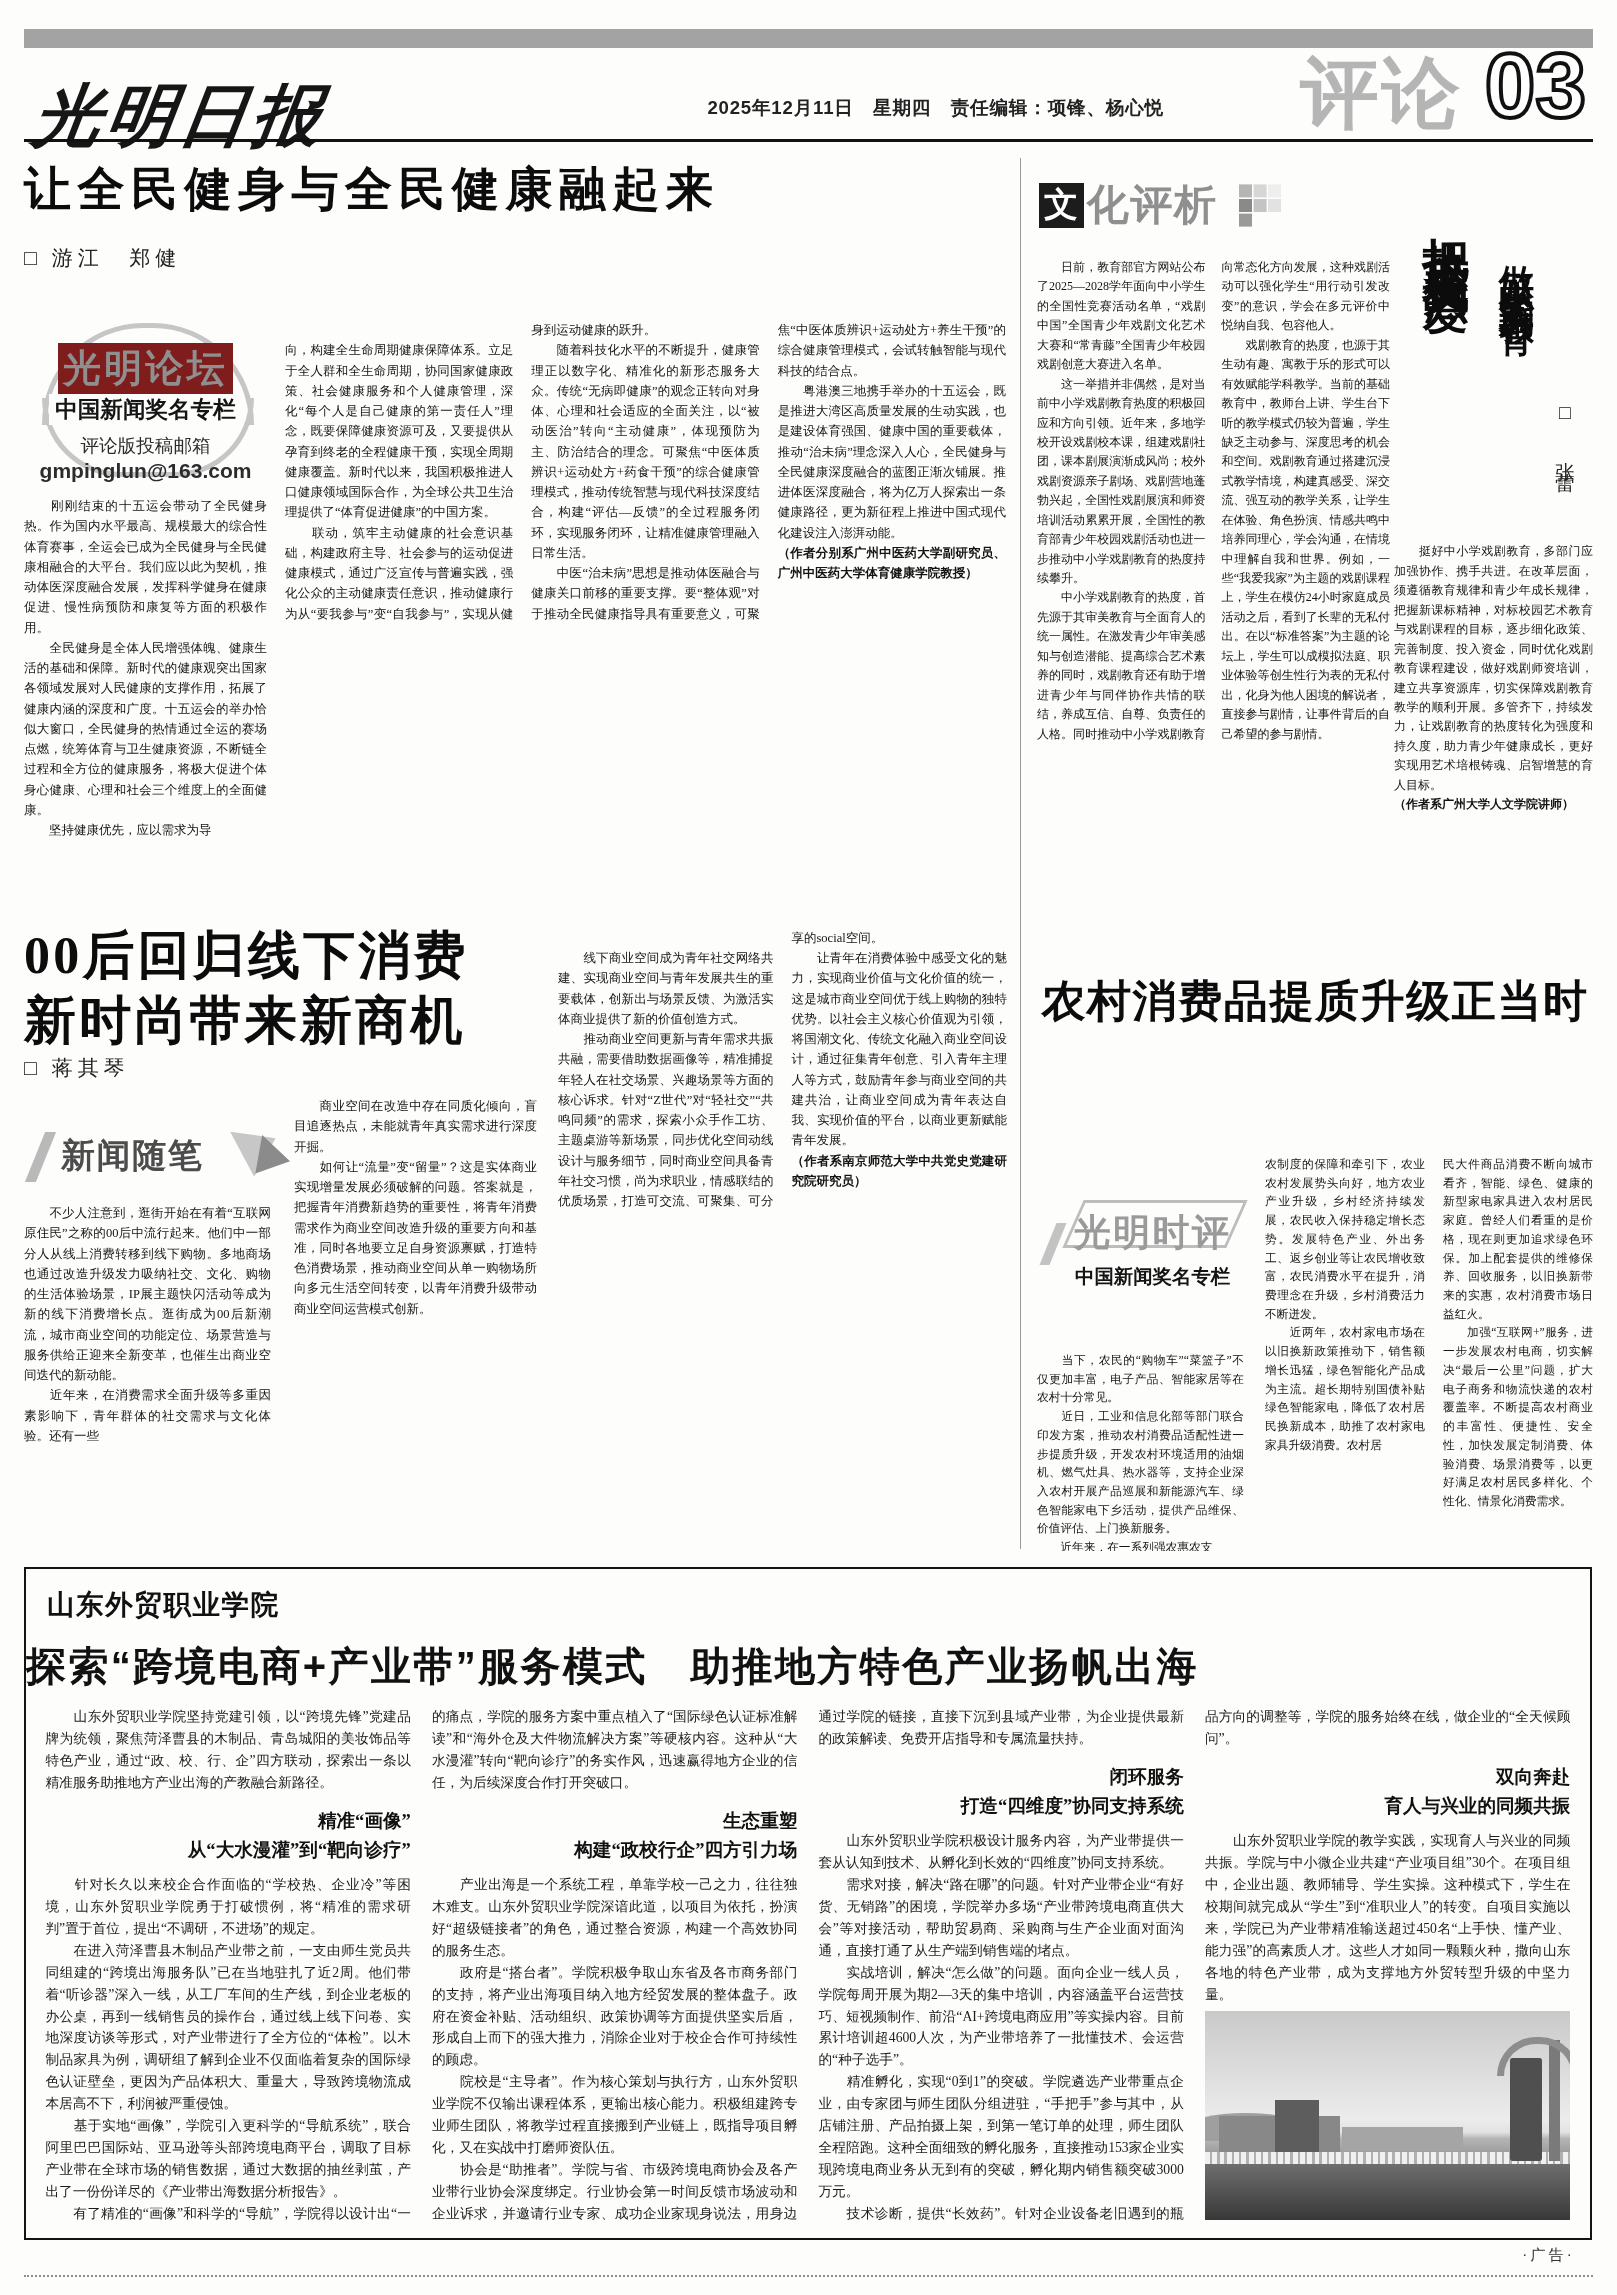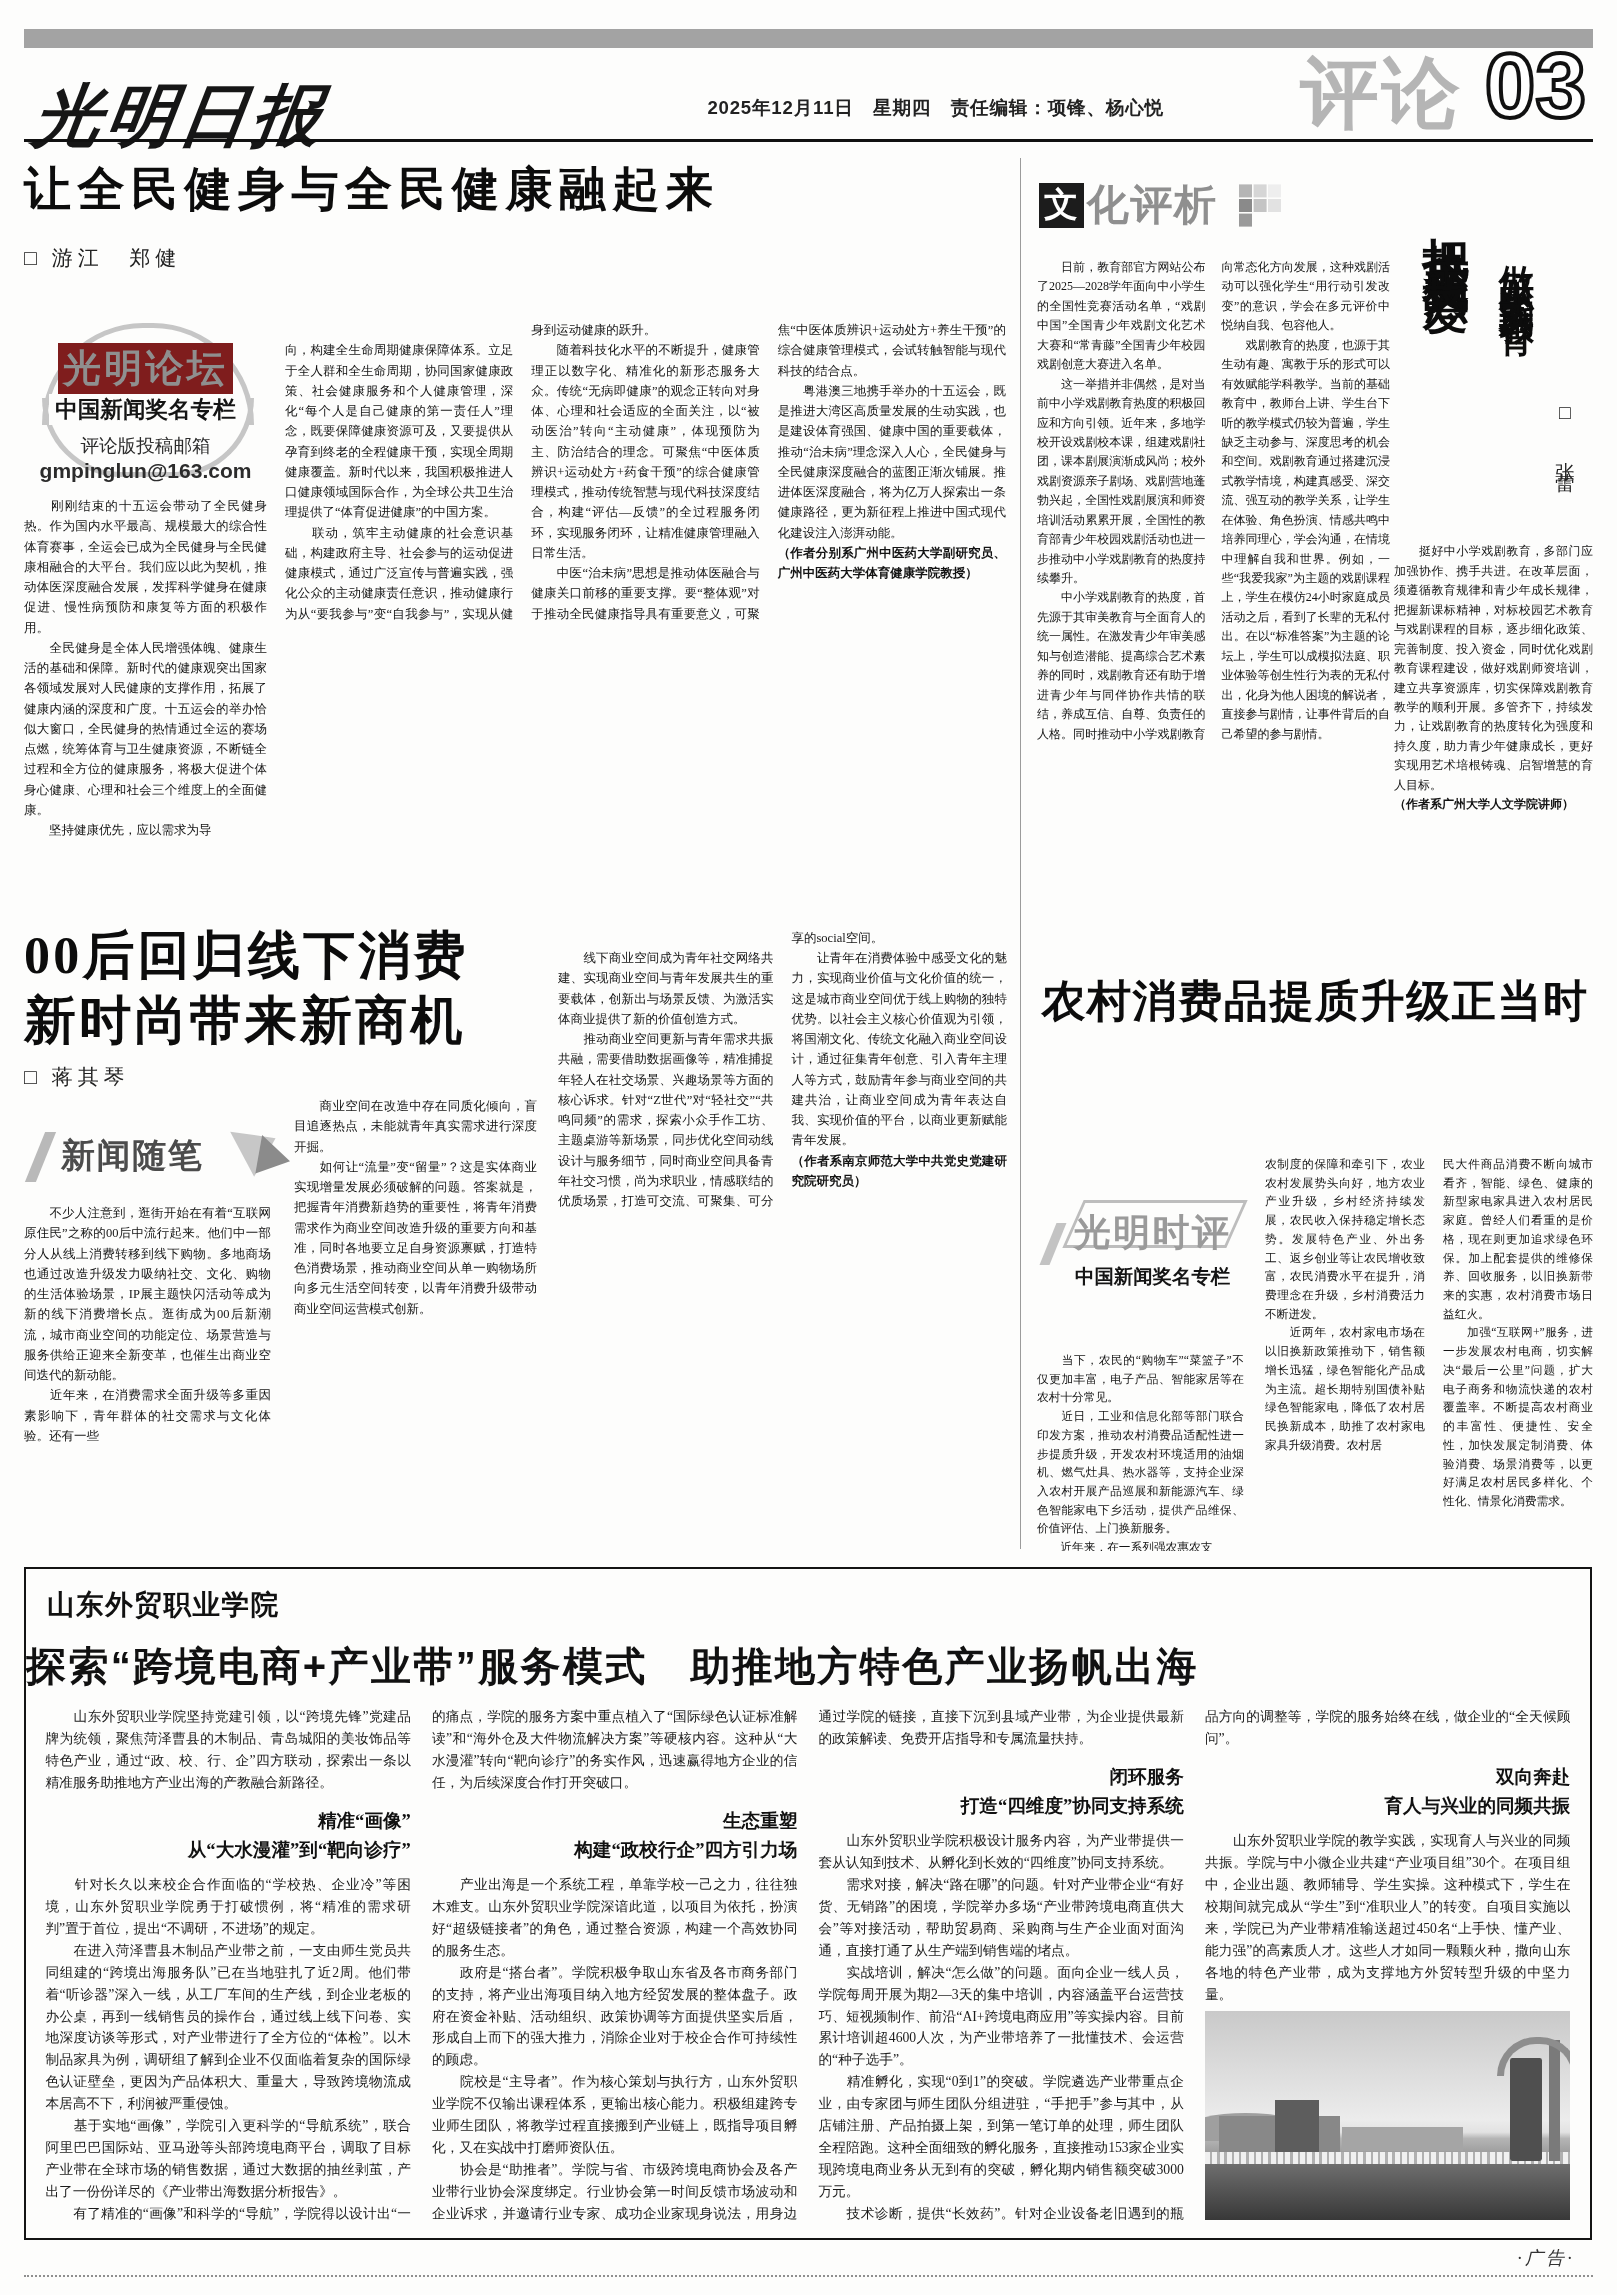--- a/index.html
+++ b/index.html
@@ -60,21 +60,21 @@
   .a2 .art-body{font-size:12px;}
   .a2-vert{position:absolute;right:14.6px;top:42px;display:flex;flex-direction:row;gap:13px;}
   .v-line{writing-mode:vertical-rl;font-weight:bold;color:#0c0c0c;}
   .v1{font-size:47px;letter-spacing:8px;}
   .v2{font-size:35px;letter-spacing:6.5px;padding-top:37px;}
   .v-by{writing-mode:vertical-rl;font-size:19.4px;color:#222;letter-spacing:9.7px;padding-top:202px;}
   .a2-right{position:absolute;right:0;top:365px;width:199px;height:393px;}
   
   .a3{left:24px;top:923px;width:982px;height:631px;}
   .a3 .art-title{font-size:52px;line-height:1.25;letter-spacing:3.2px;width:517px;}
-  .a3 .byline{margin-top:10px;}
+  .a3 .byline{margin-top:1px;}
   .news-badge{position:absolute;left:8px;top:202px;width:243px;height:63px;
               font-family:"Liberation Sans",sans-serif;}
   .nb-slash{position:absolute;left:3.2px;top:6.5px;width:11.3px;height:50px;background:#b9b9b9;
             transform:skewX(-22deg);}
   .nb-txt{position:absolute;left:29px;top:8px;font-size:34px;font-weight:bold;color:#4c4c4c;
           letter-spacing:1.6px;}
   .nb-tri1{position:absolute;left:201px;top:1.6px;width:0;height:0;
            border-left:27.5px solid transparent;border-right:24px solid transparent;
            border-bottom:37px solid #c7c7c7;transform:rotate(62deg);}
   .nb-tri2{position:absolute;left:223px;top:16px;width:0;height:0;
@@ -122,22 +122,22 @@
   .ph-bld3{position:absolute;left:137px;bottom:33%;width:121px;height:24px;background:#a5a5a5;}
   .ph-fence{position:absolute;left:0;bottom:27%;width:100%;height:11.3px;
             background:repeating-linear-gradient(90deg,#f0f0f0 0 4.9px,#b0b0b0 4.9px 7.3px);}
   .ph-road{position:absolute;left:0;bottom:0;width:100%;height:27%;
            background:linear-gradient(#6e6e6e,#383838);}
   .ph-gate{position:absolute;right:27.5px;bottom:28%;width:32px;height:103px;background:#4f4f4f;
            border-radius:2.4px;}
   .ph-gate:before{content:"";position:absolute;left:-13px;top:-21px;width:68px;height:32px;
            border:7.3px solid #8d8d8d;border-bottom:none;border-radius:40px 40px 0 0;}
   .ph-gate2{position:absolute;right:9.7px;bottom:28%;width:11.3px;height:121px;background:#7a7a7a;}
-  .ad-label{position:absolute;right:42px;top:2246px;font-size:18px;letter-spacing:3.2px;
-            font-style:italic;color:#333;}
+  .ad-label{position:absolute;right:42px;top:2246px;font-size:15px;letter-spacing:3.2px;
+            color:#333;}
   .botdots{position:absolute;left:24px;top:2275px;width:1569px;border-top:2.4px dotted #8f8f8f;}
 </style>
 </head>
 <body>
 
 <div class="page">
 
   <div class="topbar"></div>
   <div class="masthead">光明日报</div>
   <div class="dateline">2025年12月11日　星期四　责任编辑：项锋、杨心悦</div>

